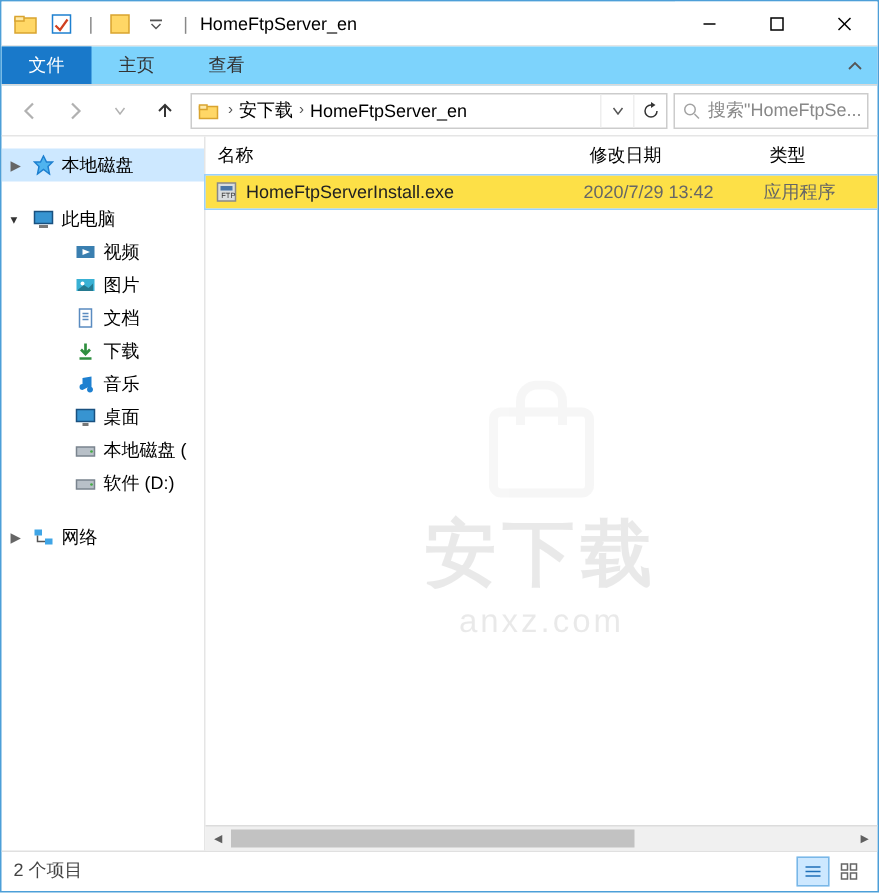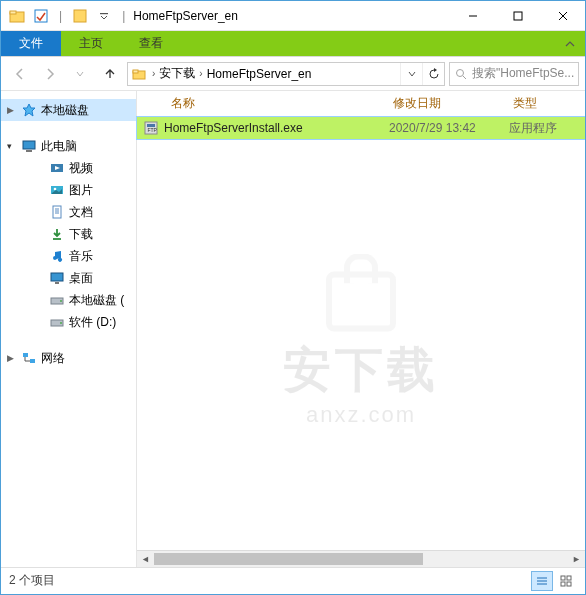--- a/index.html
+++ b/index.html
@@ -8,21 +8,21 @@
 
 .titlebar { height: 30px; display: flex; align-items: center; background: #fff; border-bottom: 1px solid #e5e5e5; }
 .titlebar-left { display: flex; align-items: center; padding-left: 6px; gap: 4px; }
 .qat-icon { width: 20px; height: 20px; display: flex; align-items: center; justify-content: center; }
 .title-sep { color: #888; margin: 0 4px; font-size: 12px; }
 .title-text { font-size: 12px; color: #000; }
 .titlebar-right { margin-left: auto; display: flex; }
 .win-btn { width: 45px; height: 29px; display: flex; align-items: center; justify-content: center; background: #fff; }
 
 
-.ribbon { height: 26px; display: flex; align-items: stretch; border-bottom: 1px solid #d9d9d9; background: #84cc16; }
+.ribbon { height: 26px; display: flex; align-items: stretch; border-bottom: 1px solid #d9d9d9; background: #7dd3fc; }
 .ribbon-tab { padding: 0 18px; font-size: 12px; display: flex; align-items: center; color: #333; }
 .ribbon-tab.file { background: #1979ca; color: #fff; }
 .ribbon-help { margin-left: auto; width: 30px; display: flex; align-items: center; justify-content: center; }
 
 
 .addrrow { height: 34px; display: flex; align-items: center; padding: 4px 6px; gap: 4px; border-bottom: 1px solid #e5e5e5; }
 .nav-btn { width: 26px; height: 26px; display: flex; align-items: center; justify-content: center; border-radius: 2px; }
 .nav-btn.disabled { opacity: 0.45; }
 .addrbar { flex: 1; height: 24px; border: 1px solid #ccc; display: flex; align-items: center; background: #fff; font-size: 12px; }
 .addr-icon { width: 22px; display: flex; align-items: center; justify-content: center; }
@@ -43,27 +43,27 @@
 .tree-item { display: flex; align-items: center; height: 22px; padding-left: 6px; gap: 4px; white-space: nowrap; }
 .tree-item.indent1 { padding-left: 26px; margin-left: 22px; }
 .tree-item.hdr { font-weight: 400; }
 .tree-item.active { background: #cde8ff; }
 .tree-gap { height: 14px; }
 .tree-icon { width: 16px; height: 16px; display: flex; align-items: center; justify-content: center; flex-shrink: 0; }
 .chev { width: 10px; color: #666; font-size: 9px; }
 
 
 .listpane { flex: 1; position: relative; display: flex; flex-direction: column; }
-.cols { height: 26px; display: flex; align-items: center; border-bottom: 1px solid #e5e5e5; font-size: 12px; color: #a16207; padding-left: 26px; }
+.cols { height: 26px; display: flex; align-items: center; border-bottom: 1px solid #e5e5e5; font-size: 12px; color: #000000; }
 .col { padding-left: 8px; border-right: 1px solid transparent; }
 .col.name { flex: 1; }
 .col.date { width: 120px; }
 .col.type { width: 80px; }
 .filerow { height: 22px; display: flex; align-items: center; font-size: 12px; color: #222; }
-.filerow.sel { background: #bef264; outline: 1px solid #99d1ff; }
+.filerow.sel { background: #fde047; outline: 1px solid #99d1ff; }
 .fcell-name { flex: 1; display: flex; align-items: center; gap: 5px; padding-left: 6px; }
 .fcell-date { width: 120px; color: #666; padding-left: 4px; }
 .fcell-type { width: 80px; color: #666; padding-left: 4px; }
 .file-ic { width: 16px; height: 16px; display: flex; align-items: center; justify-content: center; }
 
 .watermark { position: absolute; left: 50%; top: 50%; transform: translate(-50%,-40%); opacity: 0.12; pointer-events: none; text-align: center; }
 .watermark .wm1 { font-size: 48px; font-weight: bold; color: #555; letter-spacing: 4px; }
 .watermark .wm2 { font-size: 22px; color: #555; letter-spacing: 2px; }
 .wm-bag { width: 70px; height: 60px; border: 6px solid #bbb; border-radius: 8px; margin: 0 auto 6px; position: relative; }
 .wm-bag::before { content: ""; position: absolute; top: -24px; left: 12px; right: 12px; height: 24px; border: 6px solid #bbb; border-bottom: none; border-radius: 14px 14px 0 0; }

